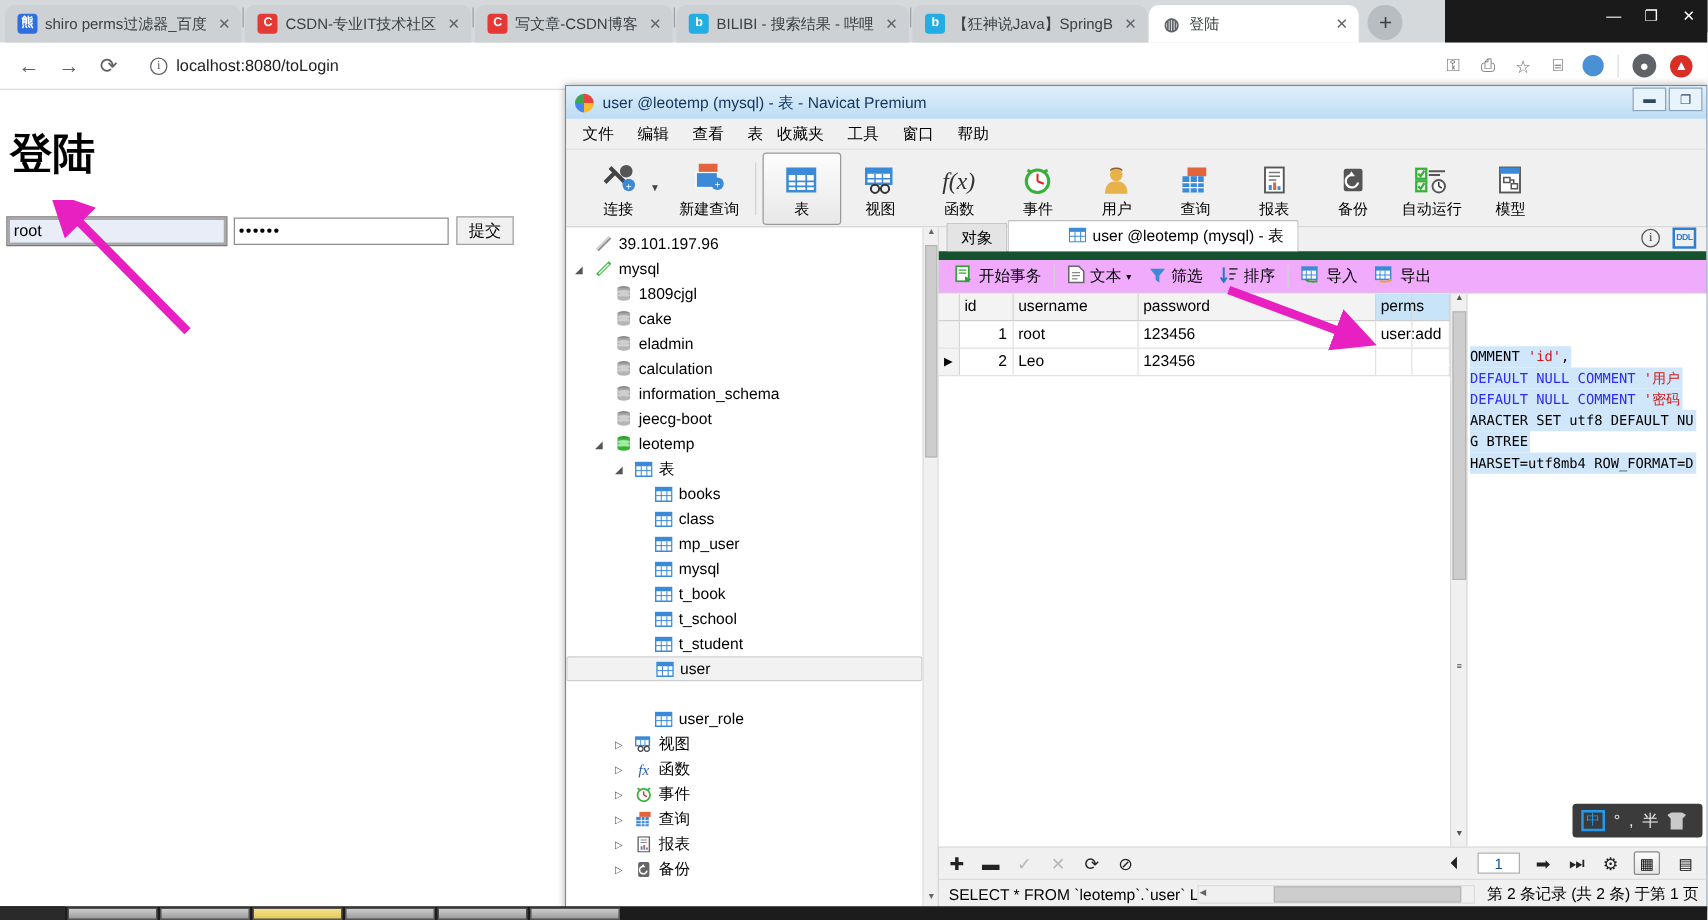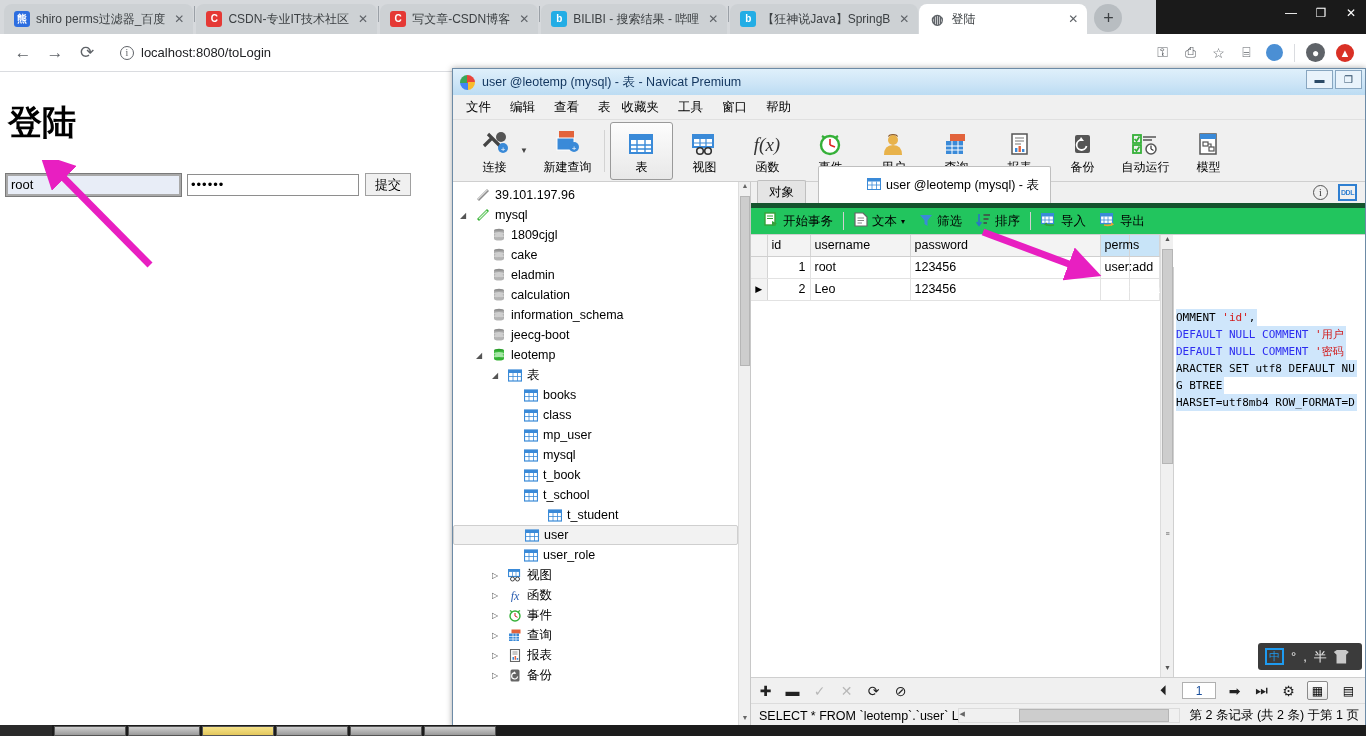--- a/index.html
+++ b/index.html
@@ -156,37 +156,37 @@
   .tnode.sel { background: #f2f2f2; border: 1px solid #cfcfcf; border-radius: 2px; }
   .tw { width: 12px; flex: 0 0 12px; display: flex; align-items: center; justify-content: center; font-size: 8px; color: #555; }
   .ticon { width: 16px; flex: 0 0 16px; display: flex; align-items: center; justify-content: flex-end; }
   .tree-vsb { position: absolute; right: 0; top: 0; bottom: 0; width: 12px; background: #f0f0f0; border-left: 1px solid #ddd; }
   .tree-vsb .thumb { position: absolute; left: 1px; width: 10px; top: 14px; height: 170px; background: #cdcdcd; border: 1px solid #b5b5b5; }
   .tree-vsb .ar { position: absolute; left: 0; width: 12px; height: 13px; text-align: center; font-size: 7px; color: #666; background: #f0f0f0; }
 
   
   .nv-main { flex: 1; display: flex; flex-direction: column; min-width: 0; background: #f0f0f0; }
   .nv-tabs {
-    height: 26px; display: flex; align-items: flex-end; gap: 12px;
+    height: 26px; display: flex; align-items: flex-end; gap: 0;
     background: #f0f0f0; padding-left: 6px; position: relative;
-    border-bottom: 5px solid #14532d;
+    border-bottom: 7px solid #14532d;
   }
   .nvtab {
     height: 23px; display: flex; align-items: center; gap: 5px; padding: 0 11px;
     font-size: 12.5px; color: #000; background: #e4e4e4;
     border: 1px solid #bfbfbf; border-bottom: none; border-radius: 2px 2px 0 0;
   }
-  .nvtab.active { background: #fff; height: 37px; padding-left: 48px; }
+  .nvtab.active { background: #fff; height: 25px; padding-left: 48px; }
   .nv-tabs-right { position: absolute; right: 8px; bottom: 2px; display: flex; align-items: center; gap: 10px; }
   .icon-info { width: 15px; height: 15px; border: 1.3px solid #555; border-radius: 50%; font-size: 10px; display: flex; align-items: center; justify-content: center; color: #333; font-family: "Liberation Serif", serif; }
   .icon-ddl { width: 19px; height: 17px; border: 2px solid #2f7fd1; color: #2f7fd1; font-size: 7px; display: flex; align-items: center; justify-content: center; font-weight: bold; letter-spacing: -.5px; }
 
   .nv-gridbar {
     height: 27px; display: flex; align-items: center; gap: 0;
-    background: #22c55e; border-bottom: 1px solid #cfcfcf; padding-left: 6px;
+    background: #f0abfc; border-bottom: 1px solid #cfcfcf; padding-left: 6px;
     font-size: 12.5px; color: #000;
   }
   .gb { display: flex; align-items: center; gap: 4px; padding: 0 7px; height: 22px; }
   .gb-sep { width: 1px; height: 18px; background: #d0d0d0; margin: 0 3px; }
 
   .grid-wrap { flex: 1; display: flex; min-height: 0; background: #fff; position: relative; }
   .grid { flex: 1; min-width: 0; position: relative; background: #fff; overflow: hidden; }
   table.dgrid { border-collapse: collapse; width: 100%; font-size: 12.5px; color: #000; table-layout: fixed; }
   table.dgrid th {
     font-weight: normal; text-align: left; height: 21px; padding: 0 4px;
@@ -204,21 +204,21 @@
   td.num { text-align: right; }
   td.cellsel { background: #2a8fe8; color: #fff; }
   .grid-vsb { width: 13px; background: #f0f0f0; border-left: 1px solid #dcdcdc; position: relative; }
   .grid-vsb .ar { position: absolute; left: 0; width: 13px; height: 13px; text-align: center; font-size: 7px; color: #555; }
   .grid-vsb .thumb { position: absolute; left: 1px; width: 11px; background: #cdcdcd; border: 1px solid #b5b5b5; }
 
   
   .ddl-panel {
     width: 192px; background: #fff; border-left: 1px solid #d0d0d0;
     font-family: "DejaVu Sans Mono", monospace; font-size: 11px;
-    padding: 42px 0 6px 2px; overflow: hidden; white-space: nowrap; line-height: 17px; margin-top: 32px;
+    padding: 42px 0 6px 2px; overflow: hidden; white-space: nowrap; line-height: 17px;
   }
   .ddl-line { background: #cfe6fb; display: inline-block; padding-right: 2px; }
   .kw { color: #2d2df0; }
   .str { color: #d21818; }
   .pl { color: #000; }
 
   .nv-bottombar {
     height: 26px; display: flex; align-items: center; background: #f0f0f0;
     border-top: 1px solid #cfcfcf; padding: 0 6px; gap: 10px; font-size: 12px;
   }
@@ -685,21 +685,21 @@
             <span class="tw"></span>
             <span class="ticon">
               <svg width="14" height="13" viewBox="0 0 14 13">
                 <rect x="0.5" y="1" width="13" height="11" fill="#fff" stroke="#3a8ad8" stroke-width="1.2"></rect>
                 <rect x="0.5" y="1" width="13" height="3" fill="#3a8ad8"></rect>
                 <path d="M5 4 V12 M9.5 4 V12 M0.5 7.5 H13.5" stroke="#3a8ad8" stroke-width=".8"></path>
               </svg>
             </span>
             <span>t_school</span>
           </div>
-          <div class="tnode" style="padding-left: 76px;">
+          <div class="tnode" style="padding-left: 52px;">
             <span class="tw"></span>
             <span class="ticon">
               <svg width="14" height="13" viewBox="0 0 14 13">
                 <rect x="0.5" y="1" width="13" height="11" fill="#fff" stroke="#3a8ad8" stroke-width="1.2"></rect>
                 <rect x="0.5" y="1" width="13" height="3" fill="#3a8ad8"></rect>
                 <path d="M5 4 V12 M9.5 4 V12 M0.5 7.5 H13.5" stroke="#3a8ad8" stroke-width=".8"></path>
               </svg>
             </span>
             <span>t_student</span>
           </div>
@@ -707,21 +707,21 @@
             <span class="tw"></span>
             <span class="ticon">
               <svg width="14" height="13" viewBox="0 0 14 13">
                 <rect x="0.5" y="1" width="13" height="11" fill="#fff" stroke="#3a8ad8" stroke-width="1.2"></rect>
                 <rect x="0.5" y="1" width="13" height="3" fill="#3a8ad8"></rect>
                 <path d="M5 4 V12 M9.5 4 V12 M0.5 7.5 H13.5" stroke="#3a8ad8" stroke-width=".8"></path>
               </svg>
             </span>
             <span>user</span>
           </div>
-          <div class="tnode" style="padding-left: 52px;">
+          <div class="tnode" style="padding-left: 52px; margin-top: 20px;">
             <span class="tw"></span>
             <span class="ticon">
               <svg width="14" height="13" viewBox="0 0 14 13">
                 <rect x="0.5" y="1" width="13" height="11" fill="#fff" stroke="#3a8ad8" stroke-width="1.2"></rect>
                 <rect x="0.5" y="1" width="13" height="3" fill="#3a8ad8"></rect>
                 <path d="M5 4 V12 M9.5 4 V12 M0.5 7.5 H13.5" stroke="#3a8ad8" stroke-width=".8"></path>
               </svg>
             </span>
             <span>user_role</span>
           </div>

